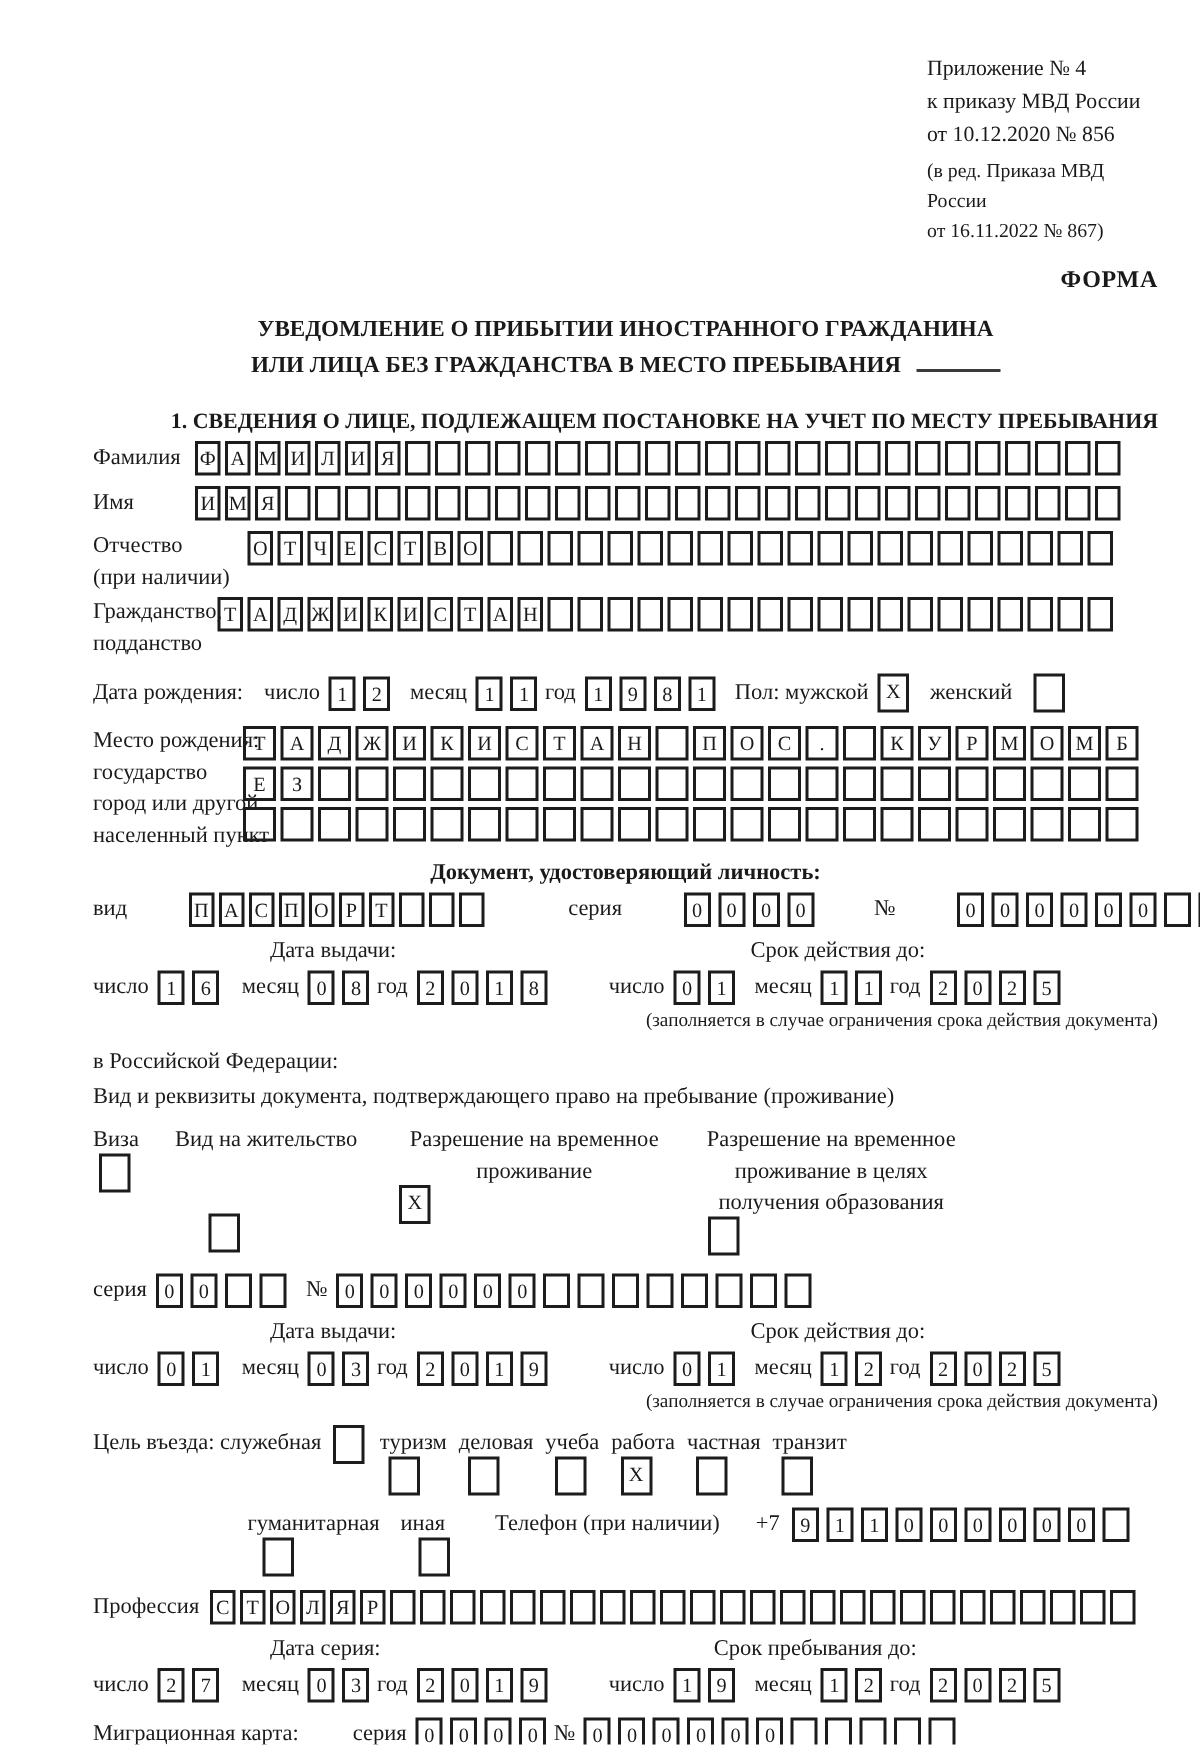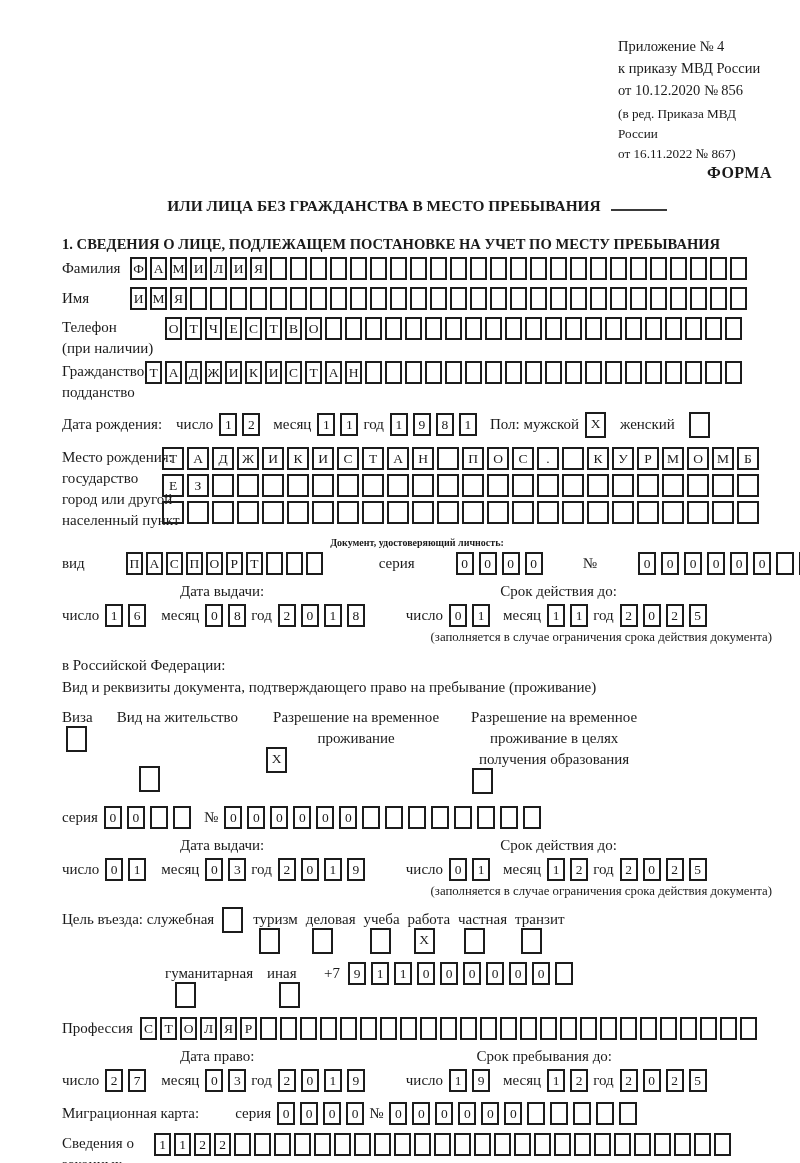--- a/index.html
+++ b/index.html
@@ -1,37 +1,37 @@
 <!DOCTYPE html>
 <html><head>
 <meta charset="utf-8">
 <style>
   html,body{margin:0;padding:0;background:#fff;}
   body{width:800px;height:1163px;overflow:hidden;font-family:"Liberation Serif","DejaVu Serif",serif;color:#1a1a1a;}
   .page{position:relative;width:800px;height:1163px;box-sizing:border-box;padding:36px 28px 0 62px;}
   .hdr{margin-left:556px;font-size:14.5px;line-height:1.5;}
   .hdr .small{font-size:13.2px;}
   .hdr .gap{margin-top:3px;}
-  .forma{font-weight:bold;font-size:16px;text-align:right;letter-spacing:.5px;}
+  .forma{font-weight:bold;font-size:16px;text-align:right;margin-top:14px;letter-spacing:.5px;}
   .title{font-weight:bold;font-size:15.4px;text-align:center;margin-top:12px;line-height:1.55;}
   .uline{display:inline-block;width:56px;border-bottom:2px solid #3a3a3a;margin-left:10px;}
-  .section{font-weight:bold;font-size:14.6px;margin-top:18px;}
+  .section{font-weight:bold;font-size:14.6px;margin-top:18px;text-align:right;}
   .row{display:flex;align-items:flex-start;margin-top:7px;}
   .lbl{font-size:15px;line-height:22px;flex-shrink:0;}
   .lline{font-size:15px;line-height:21px;white-space:nowrap;}
   .boxes{display:flex;flex-shrink:0;}
   .cell{box-sizing:content-box;width:13px;height:19px;border:2px solid #1c1c1c;margin-right:3px;
         text-align:center;font-size:13.5px;line-height:20px;flex-shrink:0;}
   .wide .cell{width:18px;}
   .dboxes .cell{width:14px;margin-right:5px;}
   .cb .cell{width:17px;height:22px;margin-right:0;}
   .mrow{margin-top:4px;}
   .w68{width:68px;} .w103{width:103px;} .w83{width:83px;} .w100{width:100px;} .w48{width:48px;} .w78{width:78px;} .w92{width:92px;}
   .ml8{margin-left:8px;} .ml10{margin-left:10px;} .ml12{margin-left:12px;} .ml14{margin-left:14px;} .ml18{margin-left:18px;} .ml20{margin-left:20px;} .ml24{margin-left:24px;gap:40px;} .ml30{margin-left:30px;} .ml36{margin-left:36px;}
-  .doc-title{font-weight:bold;font-size:10px;text-align:center;margin-top:6px;}
+  .doc-title{font-weight:bold;font-size:15px;text-align:center;margin-top:6px;}
   .dhr{display:flex;font-size:15px;margin-top:8px;}
   .dhr .a{margin-left:118px;}
   .dhr .b{margin-left:236px;}
   .dbr{display:flex;align-items:center;margin-top:4px;}
   .dl{font-size:15px;margin-right:6px;white-space:nowrap;}
   .note{font-size:12.8px;text-align:right;margin-top:3px;}
   .para{font-size:15px;margin-top:9px;line-height:1.5;}
   .optrow{display:flex;align-items:flex-start;margin-top:8px;font-size:15px;}
   .opt{display:flex;align-items:flex-start;flex-direction:column;}
   .opt .cb{margin-left:9px;margin-top:-2px;}
@@ -49,20 +49,21 @@
     <div>Приложение № 4</div>
     <div>к приказу МВД России</div>
     <div>от 10.12.2020 № 856</div>
     <div class="small gap">(в ред. Приказа МВД России</div>
     <div class="small">от 16.11.2022 № 867)</div>
   </div>
 
   <div class="forma">ФОРМА</div>
 
   <div class="title">
+    <div>УВЕДОМЛЕНИЕ О ПРИБЫТИИ ИНОСТРАННОГО ГРАЖДАНИНА</div>
     <div><span>ИЛИ ЛИЦА БЕЗ ГРАЖДАНСТВА В МЕСТО ПРЕБЫВАНИЯ</span><span class="uline"></span></div>
   </div>
 
   <div class="section">1. СВЕДЕНИЯ О ЛИЦЕ, ПОДЛЕЖАЩЕМ ПОСТАНОВКЕ НА УЧЕТ ПО МЕСТУ ПРЕБЫВАНИЯ</div>
 
   <div class="row" style="margin-top:4px;">
     <span class="lbl w68">Фамилия</span>
     <span class="boxes">
         <span class="cell">Ф</span>
         <span class="cell">А</span>
@@ -130,21 +131,21 @@
         <span class="cell"></span>
         <span class="cell"></span>
         <span class="cell"></span>
         <span class="cell"></span>
         <span class="cell"></span>
       </span>
   </div>
 
   <div class="row">
     <span class="lbl w103">
-      <div class="lline">Телефон</div>
+      <div class="lline">Отчество</div>
       <div class="lline">(при наличии)</div>
     </span>
     <span class="boxes">
         <span class="cell">О</span>
         <span class="cell">Т</span>
         <span class="cell">Ч</span>
         <span class="cell">Е</span>
         <span class="cell">С</span>
         <span class="cell">Т</span>
         <span class="cell">В</span>
@@ -561,20 +562,21 @@
         <span class="cb boxes" style="margin-left:10px;">
           <span class="cell"></span>
         </span>
       </span>
     <span class="opt ml14">
         <span class="optlbl">иная</span>
         <span class="cb boxes" style="margin-left:12px;">
           <span class="cell"></span>
         </span>
       </span>
+    <span class="optlbl ml30">Телефон (при наличии)</span>
     <span class="optlbl ml24">+7</span>
     <span class="boxes dboxes" style="margin-left:8px;margin-top:-1px;">
         <span class="cell">9</span>
         <span class="cell">1</span>
         <span class="cell">1</span>
         <span class="cell">0</span>
         <span class="cell">0</span>
         <span class="cell">0</span>
         <span class="cell">0</span>
         <span class="cell">0</span>
@@ -614,21 +616,21 @@
         <span class="cell"></span>
         <span class="cell"></span>
         <span class="cell"></span>
         <span class="cell"></span>
         <span class="cell"></span>
         <span class="cell"></span>
       </span>
   </div>
 
   <div class="dhr">
-    <span class="a">Дата право:</span>
+    <span class="a">Дата серия:</span>
     <span class="b" style="margin-left:222px;">Срок пребывания до:</span>
   </div>
   <div class="dbr">
     <span class="dl">число</span>
     <span class="boxes dboxes">
         <span class="cell">2</span>
         <span class="cell">7</span>
       </span>
     <span class="dl ml10">месяц</span>
     <span class="boxes dboxes">

